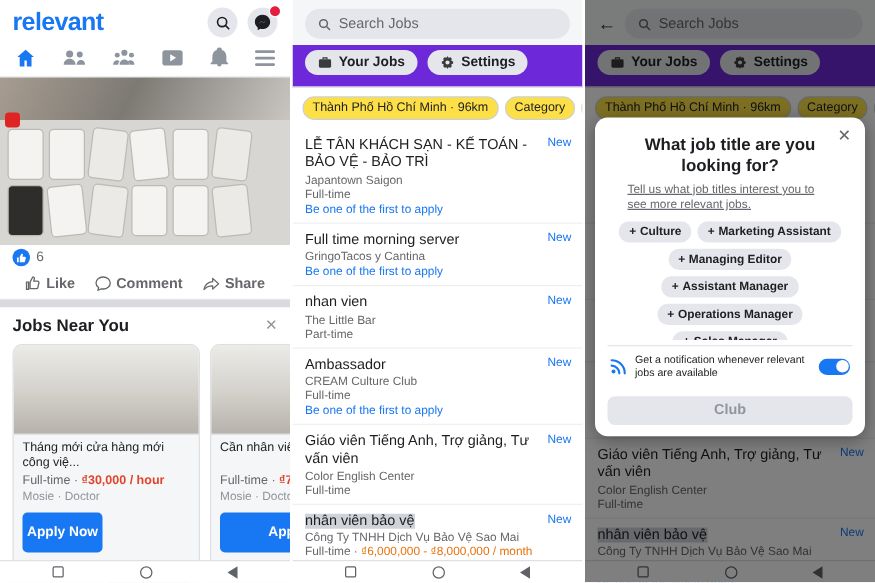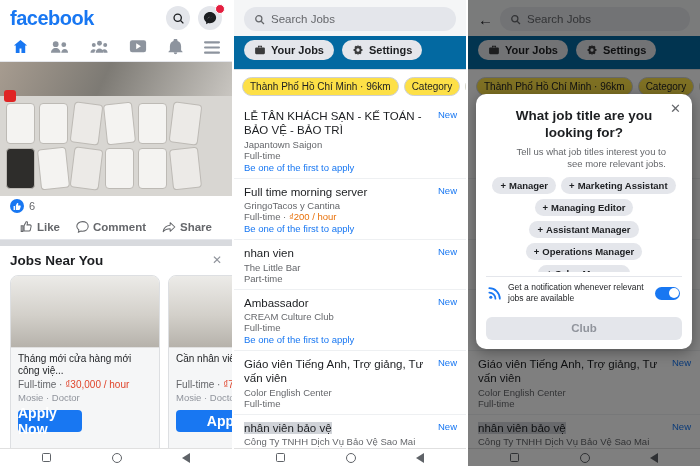--- a/index.html
+++ b/index.html
@@ -34,78 +34,78 @@
   .jny-head { display:flex; justify-content:space-between; padding:0 10px 7px; }
   .jny-title { font-size:13.5px; font-weight:bold; }
   .jny-close { color:#90949c; font-size:12px; }
   .cards { display:flex; gap:8px; padding-left:10px; overflow:hidden; }
   .job-card { flex:0 0 150px; border:1px solid #dddfe2; border-radius:8px; overflow:hidden; background:#f5f6f7; }
   .card-img { height:72px; background:linear-gradient(180deg,#ecebe8 0%,#d3d0ca 55%,#b6b2ab 100%); border-bottom:1px solid #e0e0e0; }
   .card-body { padding:5px 7px 2px; }
   .card-title { font-size:10px; line-height:1.2; height:24px; overflow:hidden; }
   .card-salary-line { font-size:10px; margin-top:2px; white-space:nowrap; overflow:hidden; }
   .card-meta { color:#65676b; }
-  .card-salary { color:#e0452c; font-weight:normal; }
+  .card-salary { color:#e0452c; font-weight:bold; }
   .card-company { font-size:9.5px; color:#90949c; margin-top:2px; white-space:nowrap; overflow:hidden; }
   .card-btns { display:flex; gap:6px; padding:5px 7px 7px; }
-  .btn { flex:1; height:22px; border-radius:4px; display:flex; align-items:center; justify-content:center; font-size:14px; font-weight:bold; }
+  .btn { flex:1; height:32px; border-radius:4px; display:flex; align-items:center; justify-content:center; font-size:11px; font-weight:bold; }
   .btn:empty { display:none; }
   .btn-apply { background:#1877f2; color:#fff; }
   .btn-hide { background:#e4e6eb; color:#1c1e21;margin-top:48px; }
   .see-all { display:flex; justify-content:center; align-items:center; gap:4px; padding:9px 0 6px; font-size:12px; color:#4b4f56; background:#fff; }
 
   
   .navbar { position:absolute; bottom:0; left:0; right:0; height:18px; background:#fff; border-top:1px solid #e0e0e0; display:flex; align-items:center; justify-content:space-between; padding:0 42px; z-index:1; }
   .nav-sq { width:9px; height:9px; border:1.5px solid #5f6368; border-radius:1.5px; }
   .nav-ci { width:10px; height:10px; border:1.5px solid #5f6368; border-radius:50%; }
   .nav-tri { width:0; height:0; border-top:5px solid transparent; border-bottom:5px solid transparent; border-right:8px solid #5f6368; }
 
   
   .jobs-screen { position:absolute; inset:0; background:#fff; }
   .js-header { display:flex; align-items:center; gap:7px; padding:7px 10px 5px; background:#f5f6f7; }
   .back-arrow { font-size:15px; color:#1c1e21; line-height:1; }
   .search-pill { flex:1; height:24px; border-radius:14px; background:#e4e6eb; display:flex; align-items:center; gap:6px; padding:12px 10px; }
   .search-ph { font-size:11.5px; color:#65676b; }
-  .pill-row { display:flex; gap:8px; padding:4px 10px 9px; background:#0369a1; border-bottom:1px solid #dadde1; }
+  .pill-row { display:flex; gap:8px; padding:4px 10px 9px; background:#6d28d9; border-bottom:1px solid #dadde1; }
   .tool-pill { display:flex; align-items:center; gap:5px; background:#e4e6eb; border-radius:14px; padding:4px 10px; font-size:11px; font-weight:bold; color:#1c1e21; }
   .chips-row { display:flex; gap:5px; padding:7px 8px; background:#fff; white-space:nowrap; overflow:hidden; }
   .chip { border:1px solid #ccd0d5; border-radius:13px; padding:3px 7px; font-size:10px; color:#1c1e21; background:#fde047; }
   .job-list { background:#fff; }
   .job-row { position:relative; padding:6px 34px 5px 10px; border-bottom:1px solid #eef0f2; }
   .job-title { font-size:11.5px; line-height:1.25; }
   .job-company { font-size:9.5px; color:#65676b; margin-top:1px; white-space:nowrap; overflow:hidden; }
   .job-meta { font-size:9.5px; color:#65676b; }
   .job-meta:not(:has(span:not(:empty))) { display:none; }
   .job-meta .salary { color:#e8710a; }
   .job-note { font-size:9.5px; color:#1877f2; margin-top:1px; }
   .new-label { position:absolute; right:9px; top:6px; font-size:9.5px; color:#1877f2; }
   .job-list .job-row:nth-child(6) .job-title span { background:#d0d3d8; }
 
   
   .overlay { position:absolute; inset:0; background:rgba(0,0,0,0.5); z-index:2; }
   .modal { position:absolute; left:8px; right:8px; top:94px; background:#fff; border-radius:10px; z-index:3; padding:12px 10px 9px; box-shadow:0 3px 14px rgba(0,0,0,.35); }
   .modal-close { position:absolute; top:7px; right:11px; color:#65676b; font-size:13px; cursor:default; }
   .modal-title { font-size:13.5px; font-weight:bold; text-align:center; padding:2px 20px 0; line-height:1.25; }
-  .modal-sub { font-size:9.5px; color:#65676b; text-align:right; padding:4px 16px 0; line-height:1.3; }
+  .modal-sub { font-size:9.5px; color:#65676b; text-align:left; padding:4px 16px 0; line-height:1.3;text-decoration:underline; }
   .sugg { display:flex; flex-wrap:wrap; gap:5px; justify-content:center; margin-top:7px; max-height:95px; overflow:hidden; }
   .sugg-chip { background:#e4e6eb; border-radius:13px; padding:3px 8px; font-size:9.5px; font-weight:bold; color:#1c1e21; display:flex; gap:3px; align-items:center; }
   .notif-row { display:flex; align-items:center; gap:6px; border-top:1px solid #e4e6eb; margin-top:4px; padding:5px 2px; }
   .notif-text { flex:1; font-size:8.5px; line-height:1.3; }
   .toggle { width:25px; height:13px; border-radius:7px; background:#1877f2; position:relative; flex:0 0 25px; }
   .toggle-knob { position:absolute; right:1.5px; top:1.5px; width:10px; height:10px; border-radius:50%; background:#fff; }
   .save-btn { margin-top:7px; height:23px; border-radius:6px; background:#e4e6eb; display:flex; align-items:center; justify-content:center; font-size:11.5px; font-weight:bold; color:#90949c; }
 </style>
 </head>
 <body>
 
 <div class="screen">
 
   <div class="phone">
     <div class="fb-header">
-      <div class="fb-logo">facebook</div>
+      <div class="fb-logo">relevant</div>
       <div class="hdr-right">
         <div class="circle-btn">
           <svg width="13" height="13" viewBox="0 0 16 16">
               <circle cx="7" cy="7" r="4.5" fill="none" stroke="#1c1e21" stroke-width="1.6"></circle>
               <line x1="10.5" y1="10.5" x2="14" y2="14" stroke="#1c1e21" stroke-width="1.6"></line>
             </svg>
         </div>
         <div class="circle-btn">
           <svg width="14" height="14" viewBox="0 0 16 16">
               <path d="M8 1C4.1 1 1 3.9 1 7.5c0 2 1 3.8 2.6 5V15l2.4-1.3c.6.2 1.3.3 2 .3 3.9 0 7-2.9 7-6.5S11.9 1 8 1z" fill="#1c1e21"></path>
@@ -287,21 +287,20 @@
             <div class="job-title"><span>LỄ TÂN KHÁCH SẠN - KẾ TOÁN - BẢO VỆ - BẢO TRÌ</span></div>
             <div class="job-company hide-empty">Japantown Saigon</div>
             <div class="job-meta"><span class="hide-empty">Full-time</span></div>
             <div class="job-note hide-empty">Be one of the first to apply</div>
           </div>
 
           <div class="job-row">
             <span class="new-label">New</span>
             <div class="job-title"><span>Full time morning server</span></div>
             <div class="job-company hide-empty">GringoTacos y Cantina</div>
-            <div class="job-meta"><span class="hide-empty">Full-time · </span><span class="salary hide-empty">₫200 / hour</span></div>
             <div class="job-note hide-empty">Be one of the first to apply</div>
           </div>
 
           <div class="job-row">
             <span class="new-label">New</span>
             <div class="job-title"><span>nhan vien</span></div>
             <div class="job-company hide-empty">The Little Bar</div>
             <div class="job-meta"><span class="hide-empty">Part-time</span></div>
 
           </div>
@@ -437,21 +436,21 @@
     <div class="overlay"></div>
 
     <div class="modal">
       <div class="modal-close">✕</div>
       <div class="modal-title">What job title are you looking for?</div>
       <div class="modal-sub">Tell us what job titles interest you to see more relevant jobs.</div>
       <div class="sugg">
 
           <div class="sugg-chip">
             <span>+</span>
-            <span>Manager</span>
+            <span>Culture</span>
           </div>
 
           <div class="sugg-chip">
             <span>+</span>
             <span>Marketing Assistant</span>
           </div>
 
           <div class="sugg-chip">
             <span>+</span>
             <span>Managing Editor</span>

